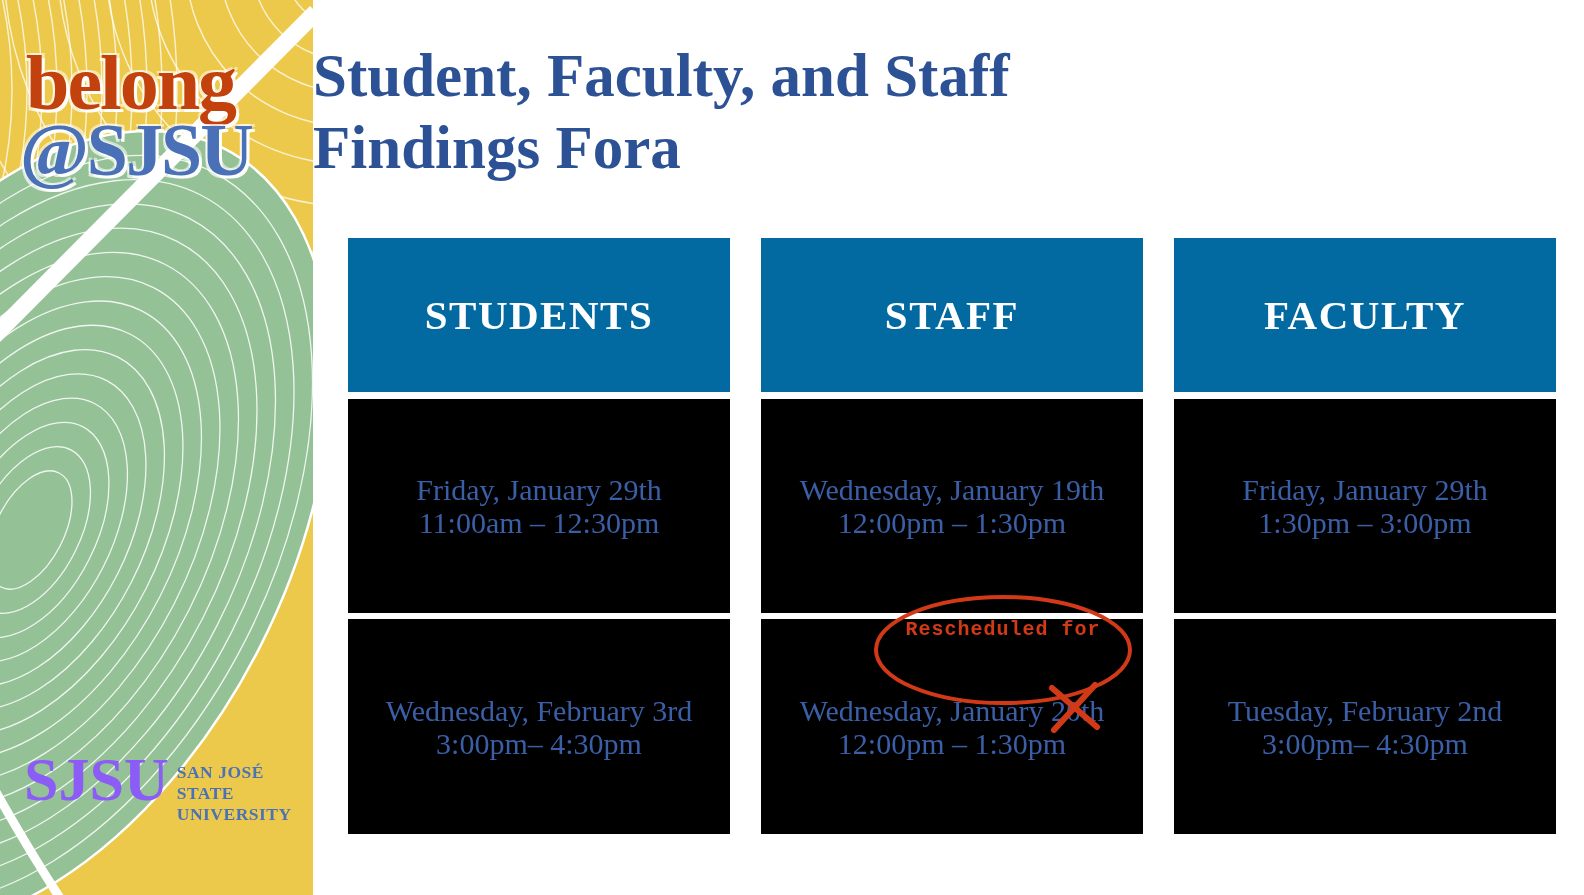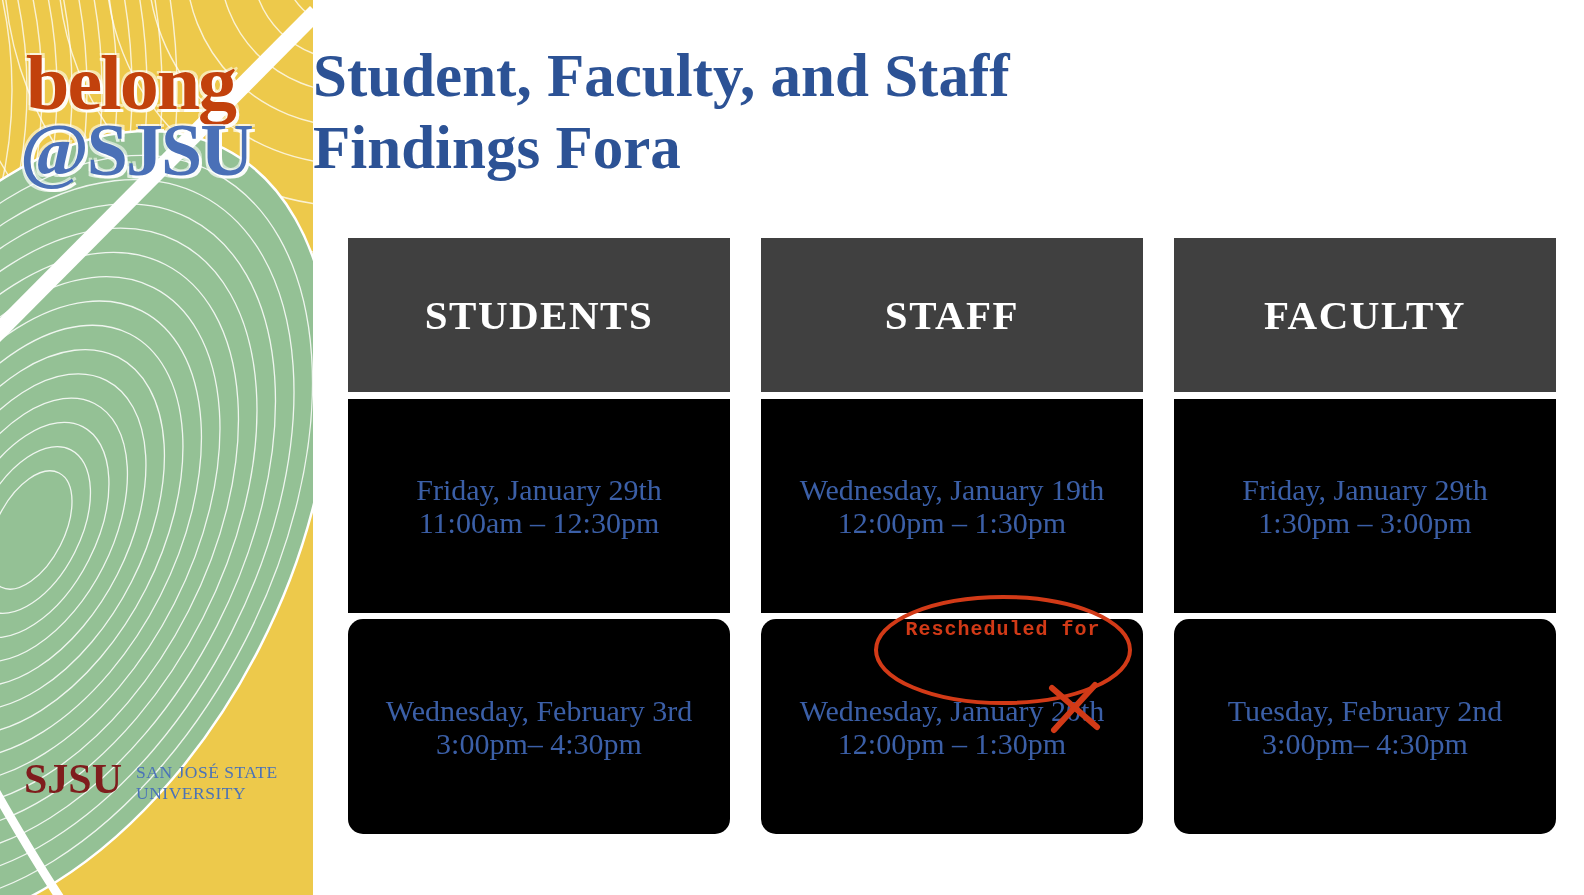--- a/index.html
+++ b/index.html
@@ -11,37 +11,37 @@
   .sidebar svg.art{position:absolute;left:0;top:0;}
   .logo-belong{position:absolute;left:26px;top:38px;font-size:78px;font-weight:700;
     color:#c2410c;letter-spacing:-2px;
     text-shadow:3px 3px 0 rgba(255,255,255,.95),-2px -2px 0 rgba(255,255,255,.55),
                 3px -2px 0 rgba(255,255,255,.55),-2px 3px 0 rgba(255,255,255,.7);}
   .logo-sjsu{position:absolute;left:20px;top:108px;font-size:74px;font-weight:700;
     color:#4a70b7;letter-spacing:-2px;
     text-shadow:3px 3px 0 rgba(255,255,255,.95),-2px -2px 0 rgba(255,255,255,.55),
                 3px -2px 0 rgba(255,255,255,.55),-2px 3px 0 rgba(255,255,255,.7);}
   .wordmark{position:absolute;left:24px;top:748px;display:flex;align-items:flex-start;}
-  .wordmark-sjsu{font-size:42px;font-weight:700;color:#7f1d1d;line-height:62px;letter-spacing:0px;}
-  .wordmark-univ{margin-left:14px;margin-top:14px;color:#4a72b8;font-size:17.5px;font-weight:400;
+  .wordmark-sjsu{font-size:62px;font-weight:700;color:#8b5cf6;line-height:62px;letter-spacing:0px;}
+  .wordmark-univ{margin-left:8px;margin-top:14px;color:#4a72b8;font-size:17.5px;font-weight:700;
                  letter-spacing:.5px;line-height:21px;}
 
   
   .title{position:absolute;left:313px;width:1271px;top:40px;text-align:left;color:#2c5295;}
   .title .line{font-size:61px;line-height:72px;font-weight:600;letter-spacing:0px;}
 
   
   .columns{position:absolute;left:348px;top:238px;display:flex;gap:31px;}
   .col{width:382px;display:flex;flex-direction:column;}
-  .col-header{height:154px;background:#404040;color:#ffffff;display:flex;align-items:center;
+  .col-header{height:154px;background:#0369a1;color:#ffffff;display:flex;align-items:center;
               justify-content:center;font-size:41px;font-weight:600;letter-spacing:1.5px;}
   .cell{background:#000000;display:flex;flex-direction:column;align-items:center;
         justify-content:center;color:#3b5fa7;text-align:center;position:relative;}
   .cell.r1{height:214px;margin-top:7px;}
-  .cell.r2{height:215px;margin-top:6px;border-radius:15px;}
+  .cell.r2{height:215px;margin-top:6px;}
   .date-line,.time-line{font-size:30px;line-height:33px;white-space:nowrap;}
 
   
   .annotation{position:absolute;left:109px;top:-27px;width:266px;height:116px;z-index:3;
               pointer-events:none;}
   .annotation svg{position:absolute;left:0;top:0;}
   .annot-line{position:absolute;left:0;width:100%;text-align:center;color:#d23a17;
               font-family:"Liberation Mono", monospace;font-weight:700;font-size:20px;
               letter-spacing:1px;white-space:nowrap;}
   .annot-line.l1{top:26px;}

